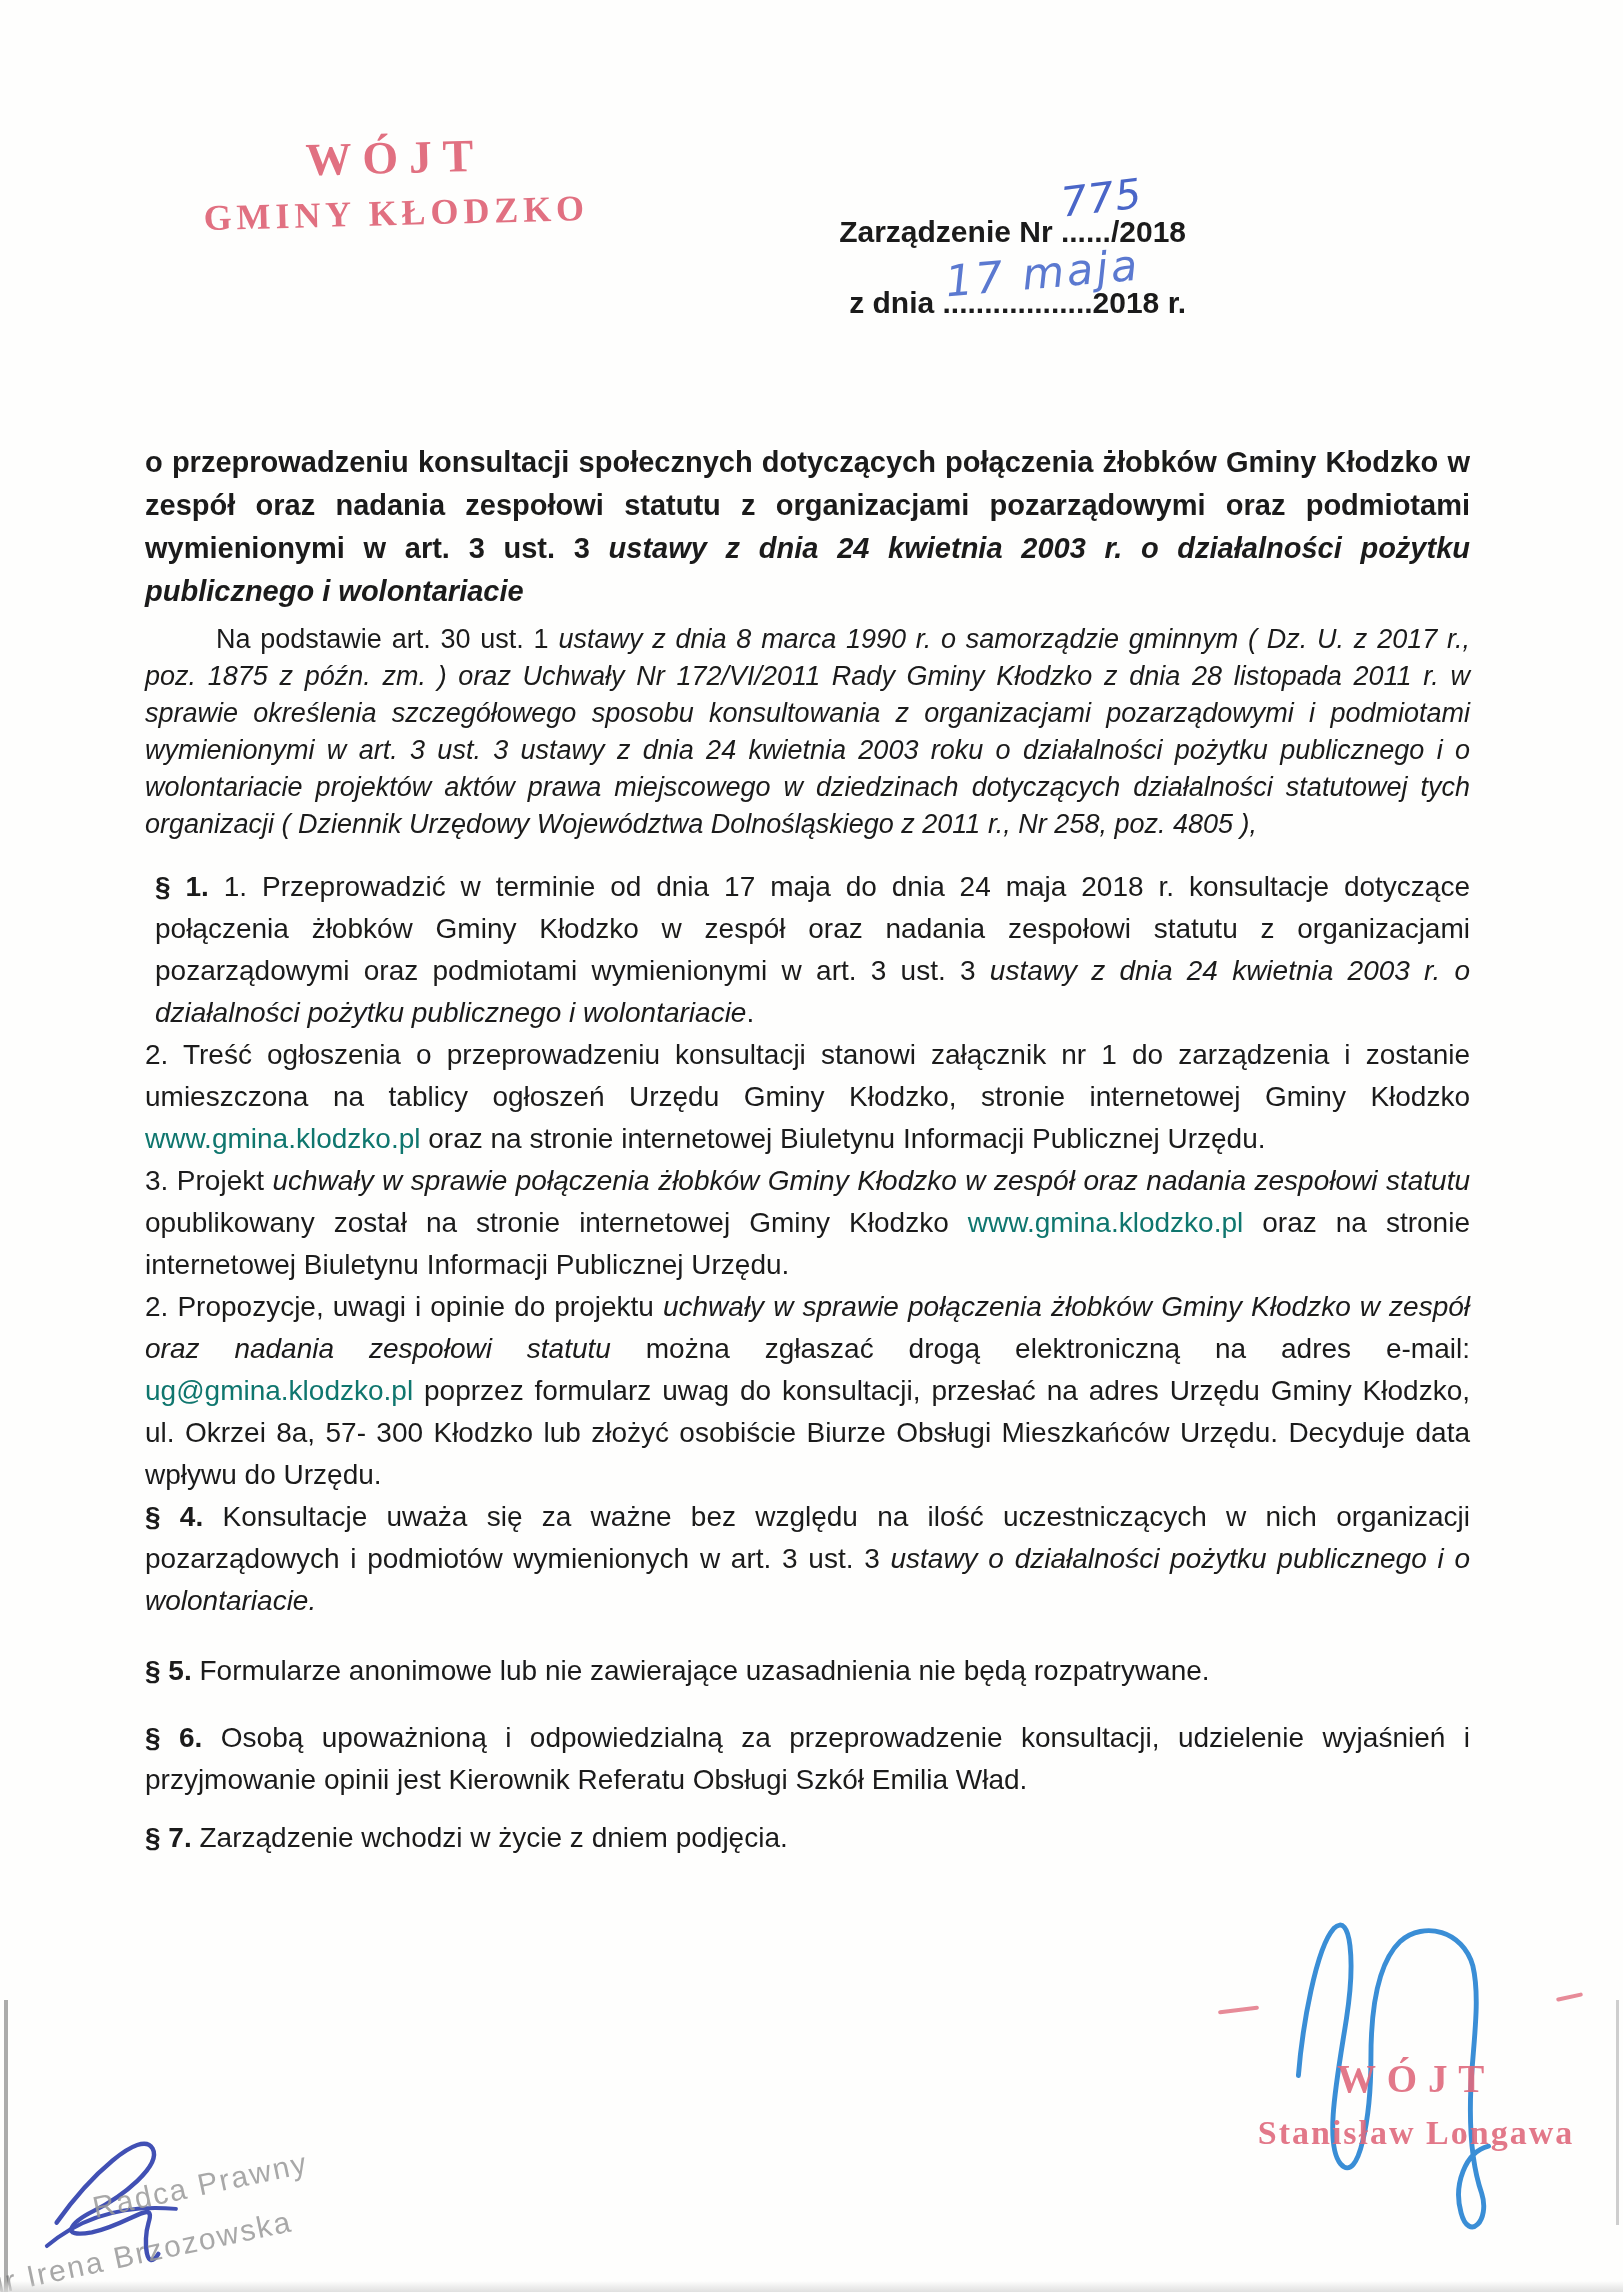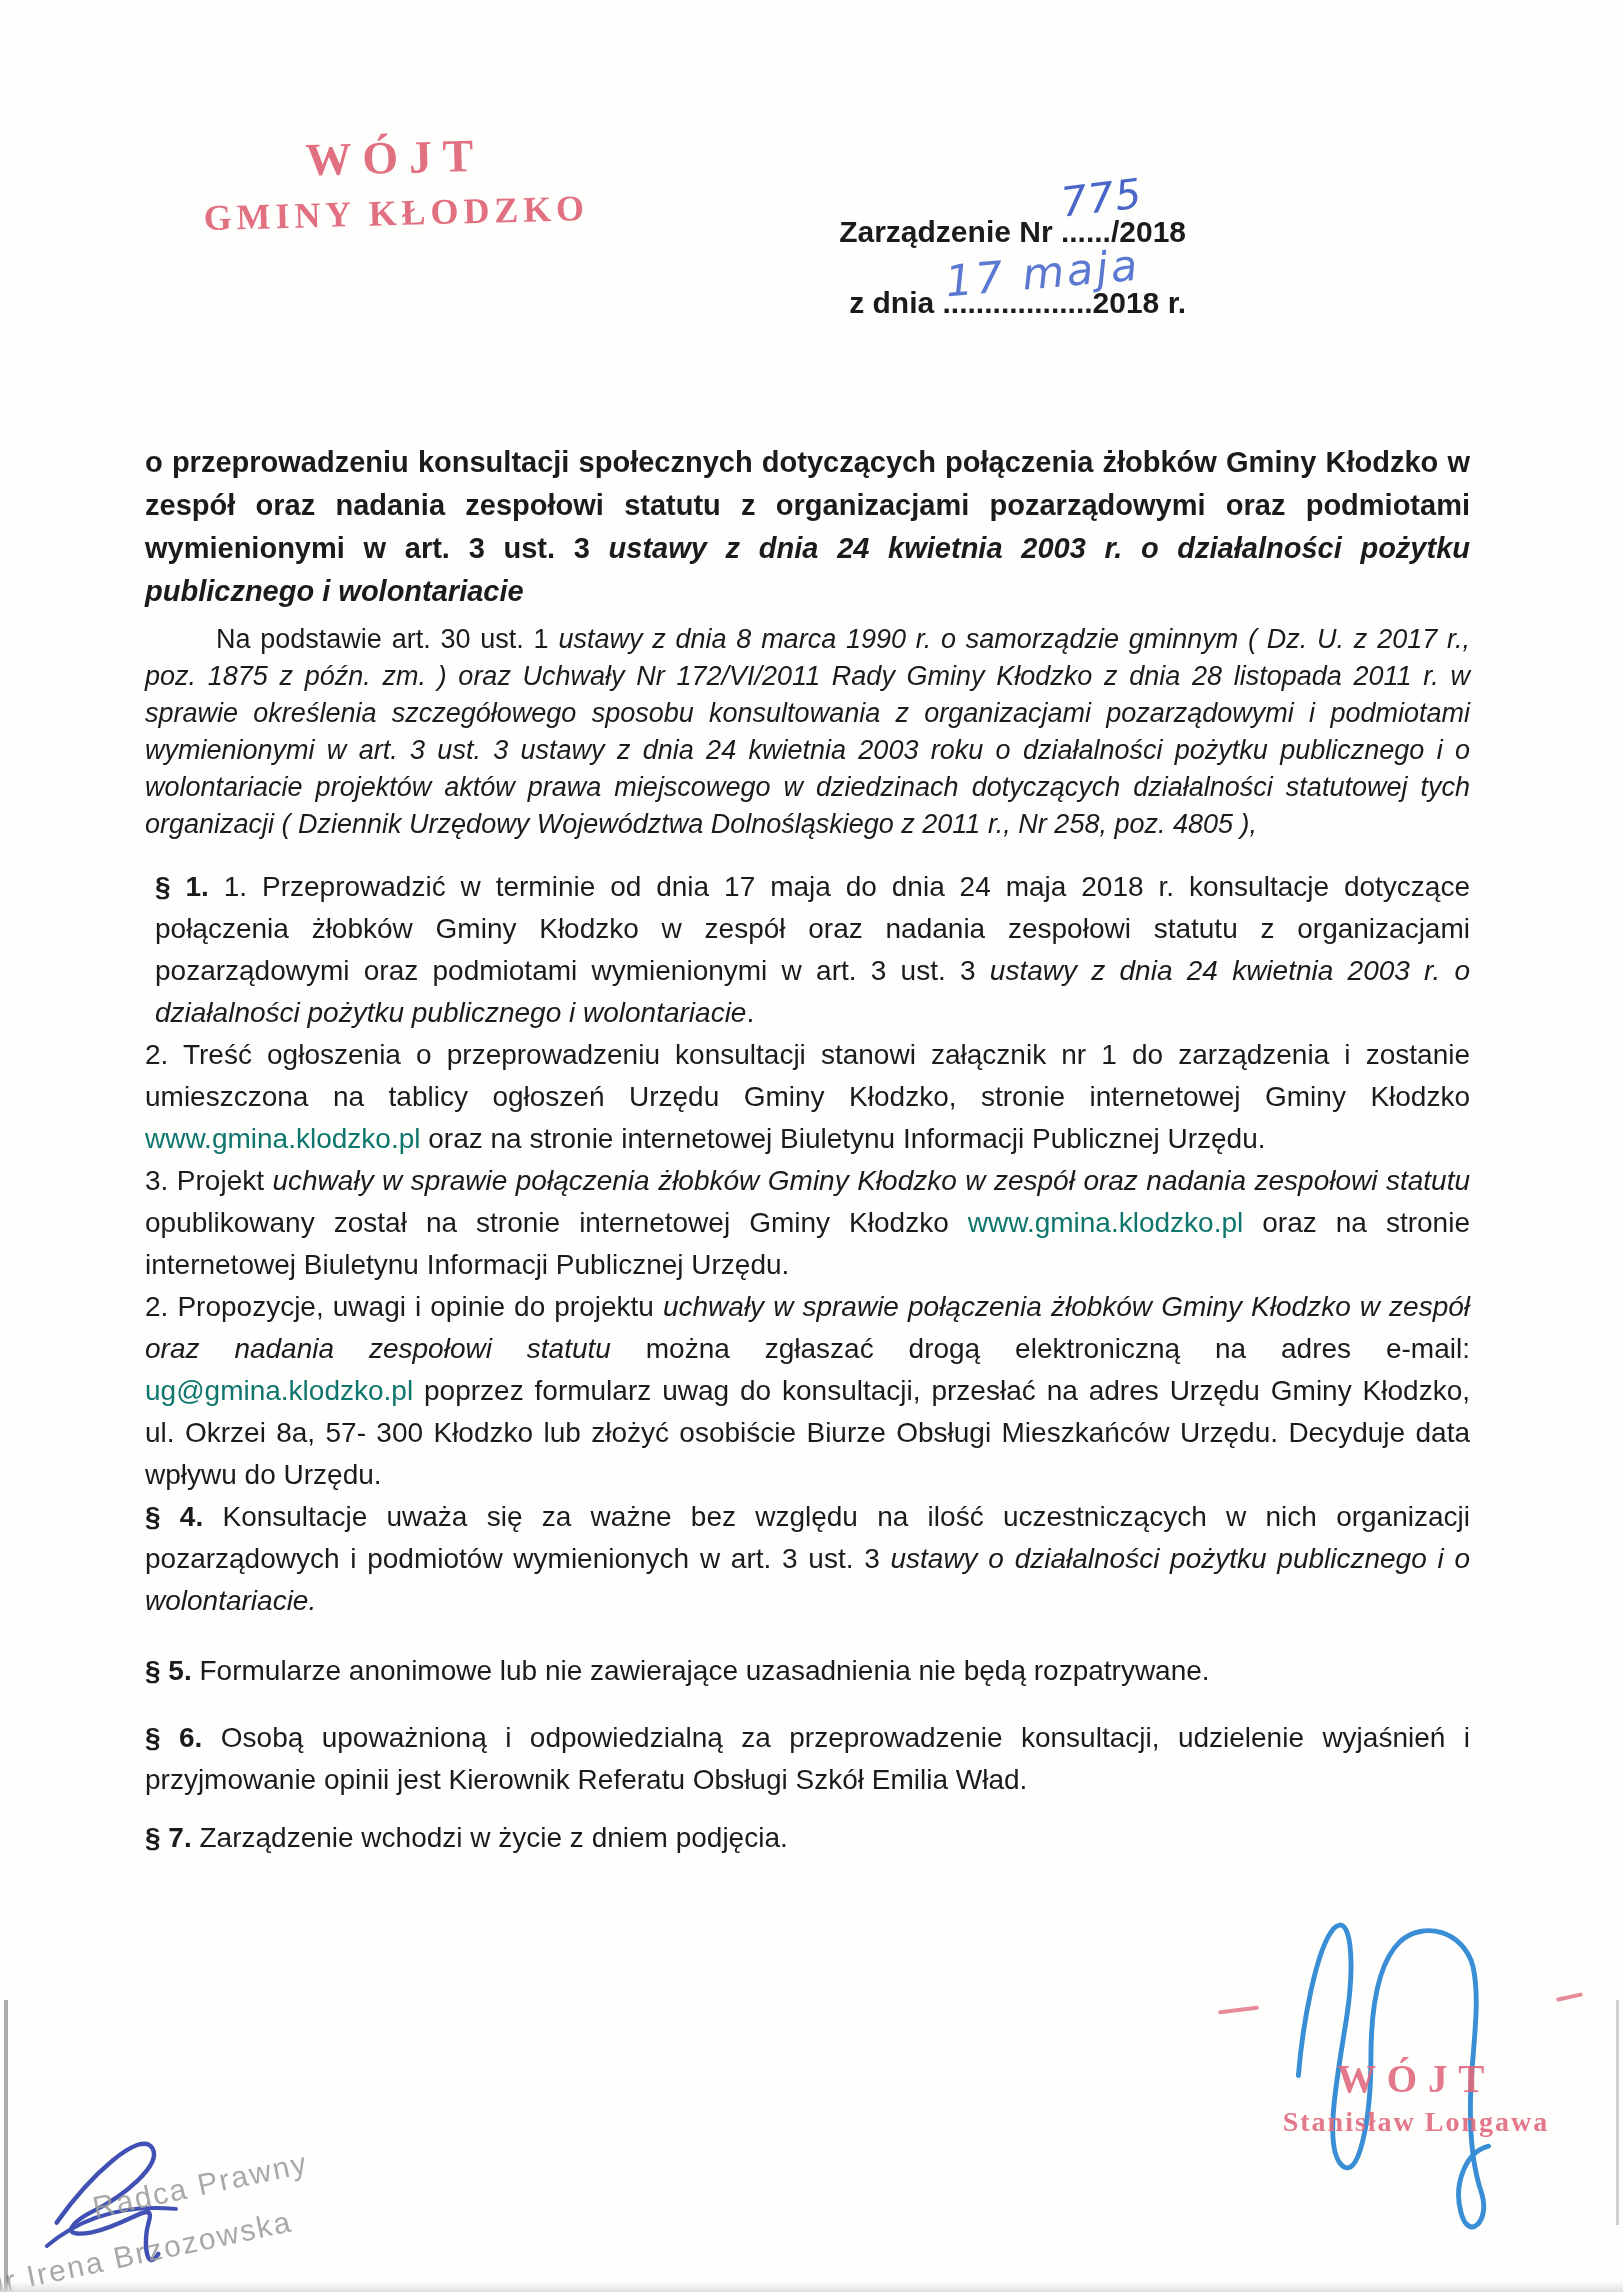--- a/index.html
+++ b/index.html
@@ -67,21 +67,21 @@
   
   .stamp-mayor{
     position:absolute;left:1210px;top:2056px;width:412px;
     text-align:center;
     color:#e06a7d;
     font-family:"Liberation Serif", serif;
     font-weight:bold;
     opacity:.9;
   }
   .stamp-mayor .l1{font-size:39px;letter-spacing:10.8px;}
-  .stamp-mayor .l2{font-size:28px;margin-top:5px;letter-spacing:2px;white-space:nowrap;}
+  .stamp-mayor .l2{font-size:34px;margin-top:13px;letter-spacing:2px;white-space:nowrap;}
   .sig-mayor{position:absolute;left:1269px;top:1909px;}
   .dash{position:absolute;height:3.9px;background:#e78b98;border-radius:2px;}
   .dash1{left:1218px;top:2008px;width:41px;transform:rotate(-7deg);}
   .dash2{left:1556px;top:1995px;width:27.4px;transform:rotate(-12deg);}
   .edge-right{position:absolute;right:3.9px;top:2000px;width:2.9px;height:225px;background:#b9b9b9;opacity:.7;}
 
   
   .stamp-legal{
     position:absolute;left:-51px;top:2164px;width:549px;
     color:#9a9a9a;

